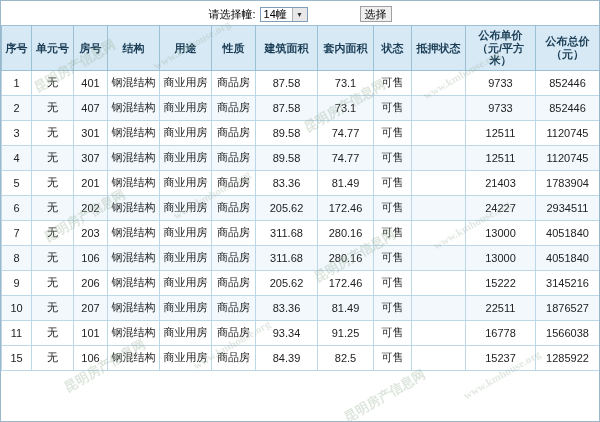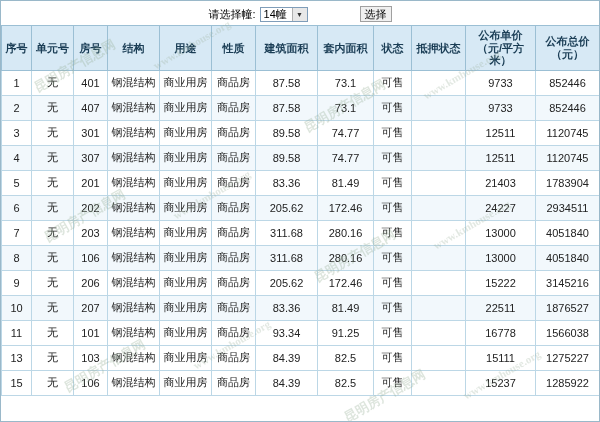--- a/index.html
+++ b/index.html
@@ -332,43 +332,29 @@
           <td class="cell-use">商业用房</td>
           <td class="cell-prop">商品房</td>
           <td class="cell-num">93.34</td>
           <td class="cell-num">91.25</td>
           <td class="cell-status">可售</td>
           <td></td>
           <td class="cell-num">16778</td>
           <td class="cell-num">1566038</td>
         </tr>
         <tr>
-          <td>13</td>
-          <td>无</td>
-          <td>103</td>
+          <td>15</td>
+          <td>无</td>
+          <td>106</td>
           <td class="cell-struct">钢混结构</td>
           <td class="cell-use">商业用房</td>
           <td class="cell-prop">商品房</td>
           <td class="cell-num">84.39</td>
           <td class="cell-num">82.5</td>
           <td class="cell-status">可售</td>
           <td></td>
-          <td class="cell-num">15111</td>
-          <td class="cell-num">1275227</td>
-        </tr>
-        <tr>
-          <td>15</td>
-          <td>无</td>
-          <td>106</td>
-          <td class="cell-struct">钢混结构</td>
-          <td class="cell-use">商业用房</td>
-          <td class="cell-prop">商品房</td>
-          <td class="cell-num">84.39</td>
-          <td class="cell-num">82.5</td>
-          <td class="cell-status">可售</td>
-          <td></td>
           <td class="cell-num">15237</td>
           <td class="cell-num">1285922</td>
         </tr>
       </tbody>
   </table>
 
 </div>
 
 </body></html>

